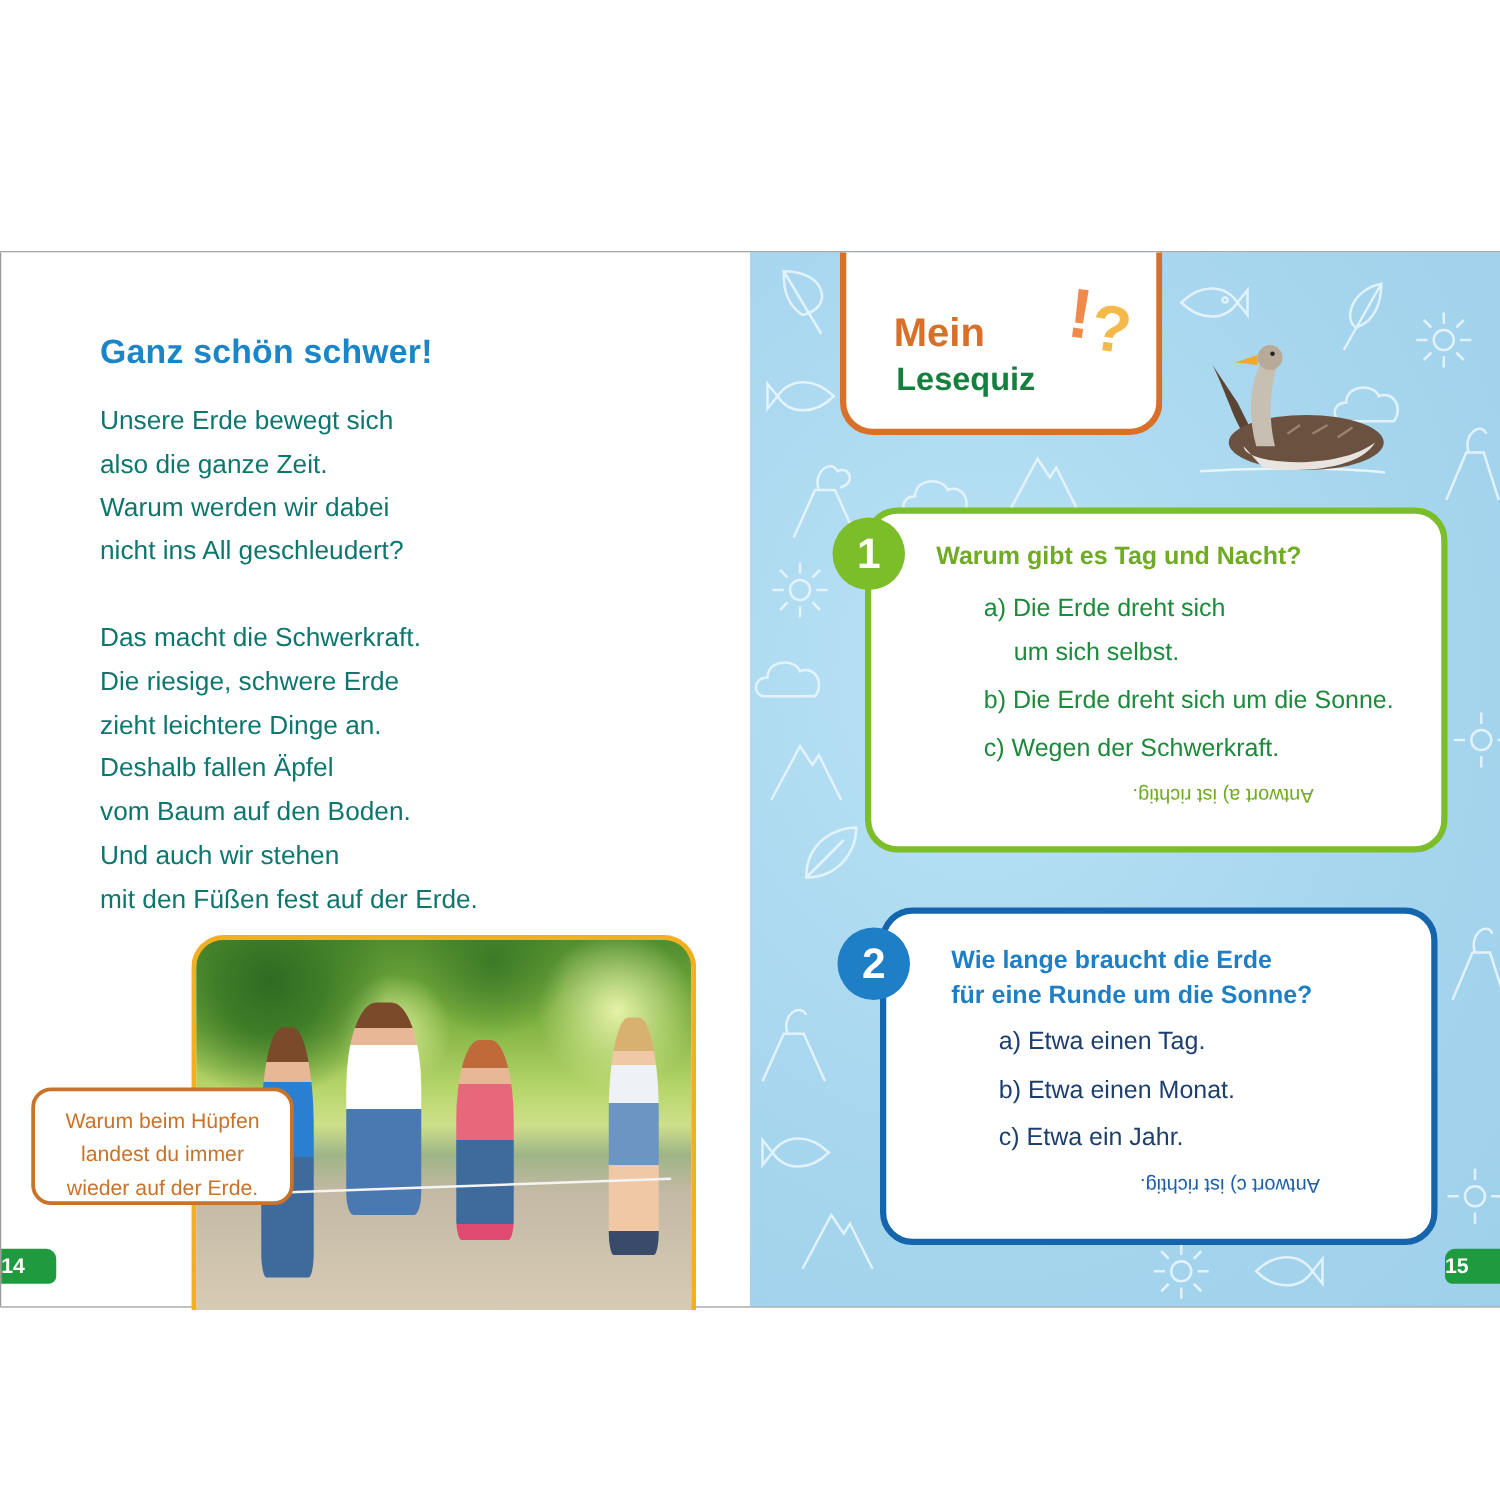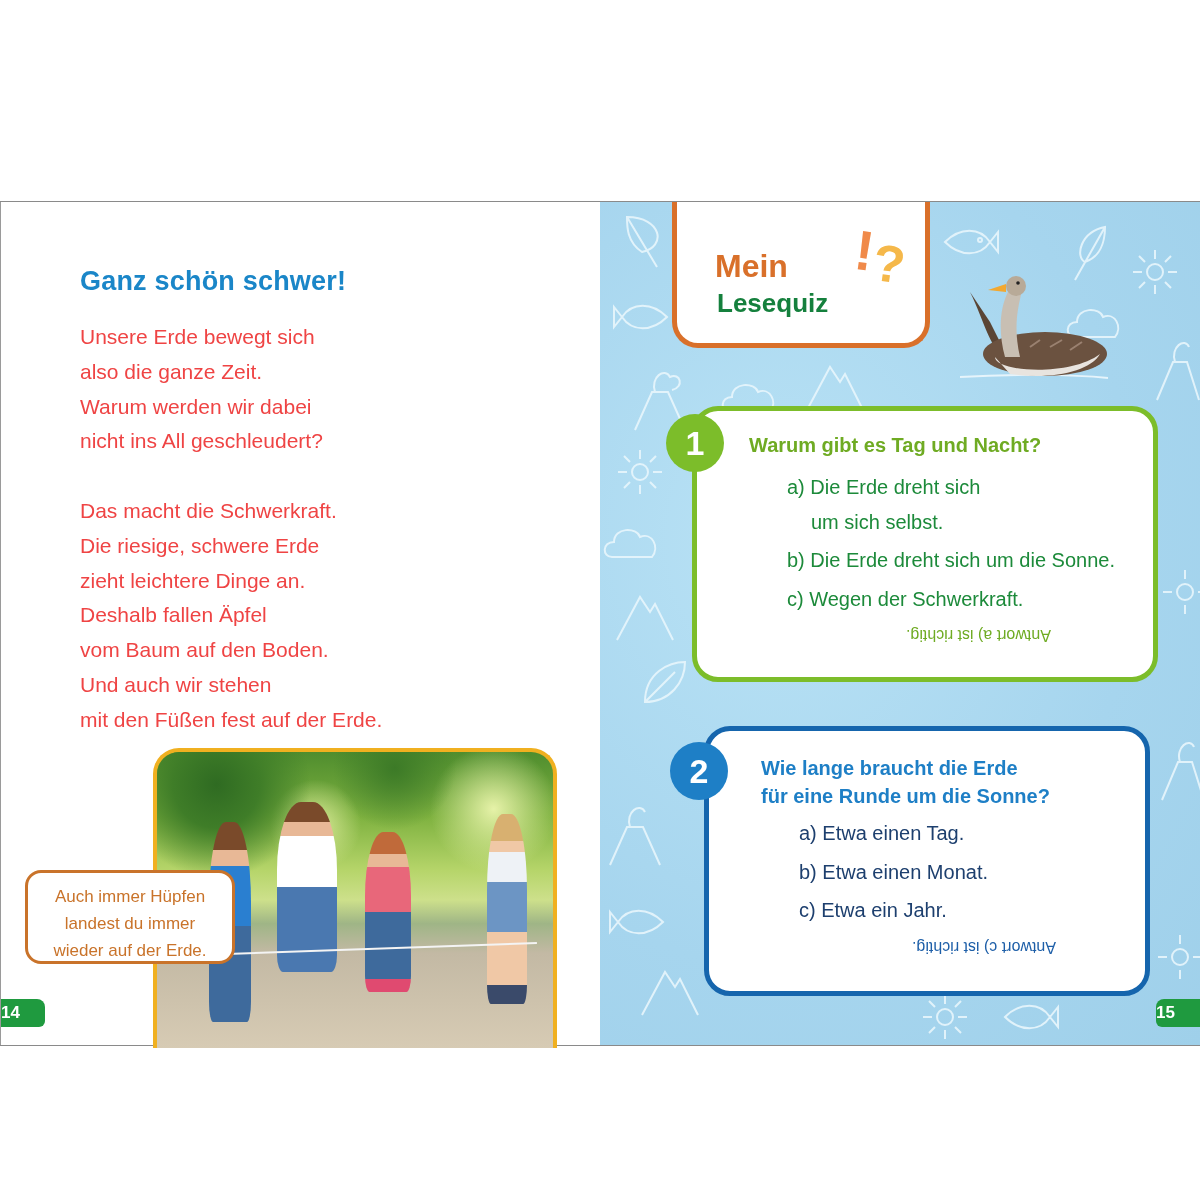--- a/index.html
+++ b/index.html
@@ -2,21 +2,21 @@
 <html><head>
 <meta charset="utf-8">
 <style>
   html, body { margin:0; padding:0; }
   body { width:1200px; height:1200px; background:#ffffff; position:relative; overflow:hidden; font-family:"Liberation Sans", sans-serif; }
   .spread { position:absolute; left:0; top:178px; width:1200px; height:845px; border-top:1px solid #8a8a8a; border-bottom:1px solid #8a8a8a; box-sizing:border-box;margin-top:23px; }
   .page-left { position:absolute; left:0; top:0; width:600px; height:100%; background:#fff; border-left:1px solid #9a9a9a; box-sizing:border-box; }
   .page-right { position:absolute; left:600px; top:0; width:600px; height:100%; background:#a9d8ef; background-image:radial-gradient(ellipse at 30% 40%, #b9e2f5 0%, #a6d5ee 60%, #9fd0ea 100%); overflow:hidden; }
 
   .title { position:absolute; left:79px; top:64px; font-size:27px; font-weight:bold; color:#1a86c8; letter-spacing:0.2px; }
-  .body-text { position:absolute; left:79px; top:118px; font-size:21px; color:#ef4444; line-height:34.8px; }
+  .body-text { position:absolute; left:79px; top:118px; font-size:21px; color:#0f766e; line-height:34.8px; }
   .body-text .gap { height:34.8px; }
 
   .photo { position:absolute; left:152px; top:546px; width:404px; height:300px; border:4px solid #f0b020; border-bottom:none; border-radius:26px 26px 0 0; overflow:hidden; box-sizing:border-box;
     background:linear-gradient(180deg,#4f8d2e 0%,#7fb240 22%,#b6d56a 40%,#cde08b 50%,#9fb586 58%,#c3b9a4 68%,#d7cbb4 100%); }
   .photo .trees { position:absolute; left:0; top:0; width:100%; height:55%; background:radial-gradient(circle at 15% 20%,#2f6b22 0,#3f7d28 12%,transparent 26%),radial-gradient(circle at 60% 10%,#3c7a27 0,transparent 22%),radial-gradient(circle at 85% 35%,#e6f2a8 0,transparent 18%),radial-gradient(circle at 40% 45%,#dbeb9a 0,transparent 18%); }
   .kid { position:absolute; border-radius:40% 40% 10% 10%; }
   .caption-box { position:absolute; left:24px; top:668px; width:210px; height:94px; background:#fff; border:3px solid #c9732a; border-radius:16px; box-sizing:border-box; padding:10px 6px; text-align:center; font-size:17px; color:#c9732a; line-height:27px; }
 
   .pn { position:absolute; width:44px; height:28px; background:#1f9a3f; color:#fff; font-weight:bold; font-size:17px; line-height:28px; }
   .pn-left { left:0; top:797px; border-radius:0 8px 6px 0; }
@@ -73,21 +73,21 @@
       <div class="trees"></div>
 
       <div class="kid" style="left:52px;top:70px;width:42px;height:200px;background:linear-gradient(180deg,#7a4a2a 0 14%,#e8b896 14% 22%,#2a7fd0 22% 52%,#3e6a9c 52% 100%);"></div>
       <div class="kid" style="left:120px;top:50px;width:60px;height:170px;background:linear-gradient(180deg,#7a4a2a 0 12%,#e8b896 12% 20%,#ffffff 20% 50%,#4a78b0 50% 100%);"></div>
       <div class="kid" style="left:208px;top:80px;width:46px;height:160px;background:linear-gradient(180deg,#c06a3a 0 14%,#e8b896 14% 22%,#e8677a 22% 50%,#3e6a9c 50% 92%,#e04a70 92% 100%);"></div>
       <div class="kid" style="left:330px;top:62px;width:40px;height:190px;background:linear-gradient(180deg,#d8b070 0 14%,#f0c8a6 14% 20%,#eef2f6 20% 36%,#6c95c4 36% 62%,#f0c8a6 62% 90%,#3a4a6a 90% 100%);"></div>
       <div style="position:absolute;left:40px;top:196px;width:340px;height:2px;background:#f4f4f4;transform:rotate(-2deg);"></div>
     </div>
 
     <div class="caption-box">
-      <div>Auch immer Hüpfen</div>
+      <div>Warum beim Hüpfen</div>
       <div>landest du immer</div>
       <div>wieder auf der Erde.</div>
     </div>
 
     <div class="pn pn-left">14</div>
   </div>
 
   <div class="page-right">
 
     <svg class="doodle" style="left:22px;top:10px;" width="50" height="60" viewBox="0 0 50 60">

